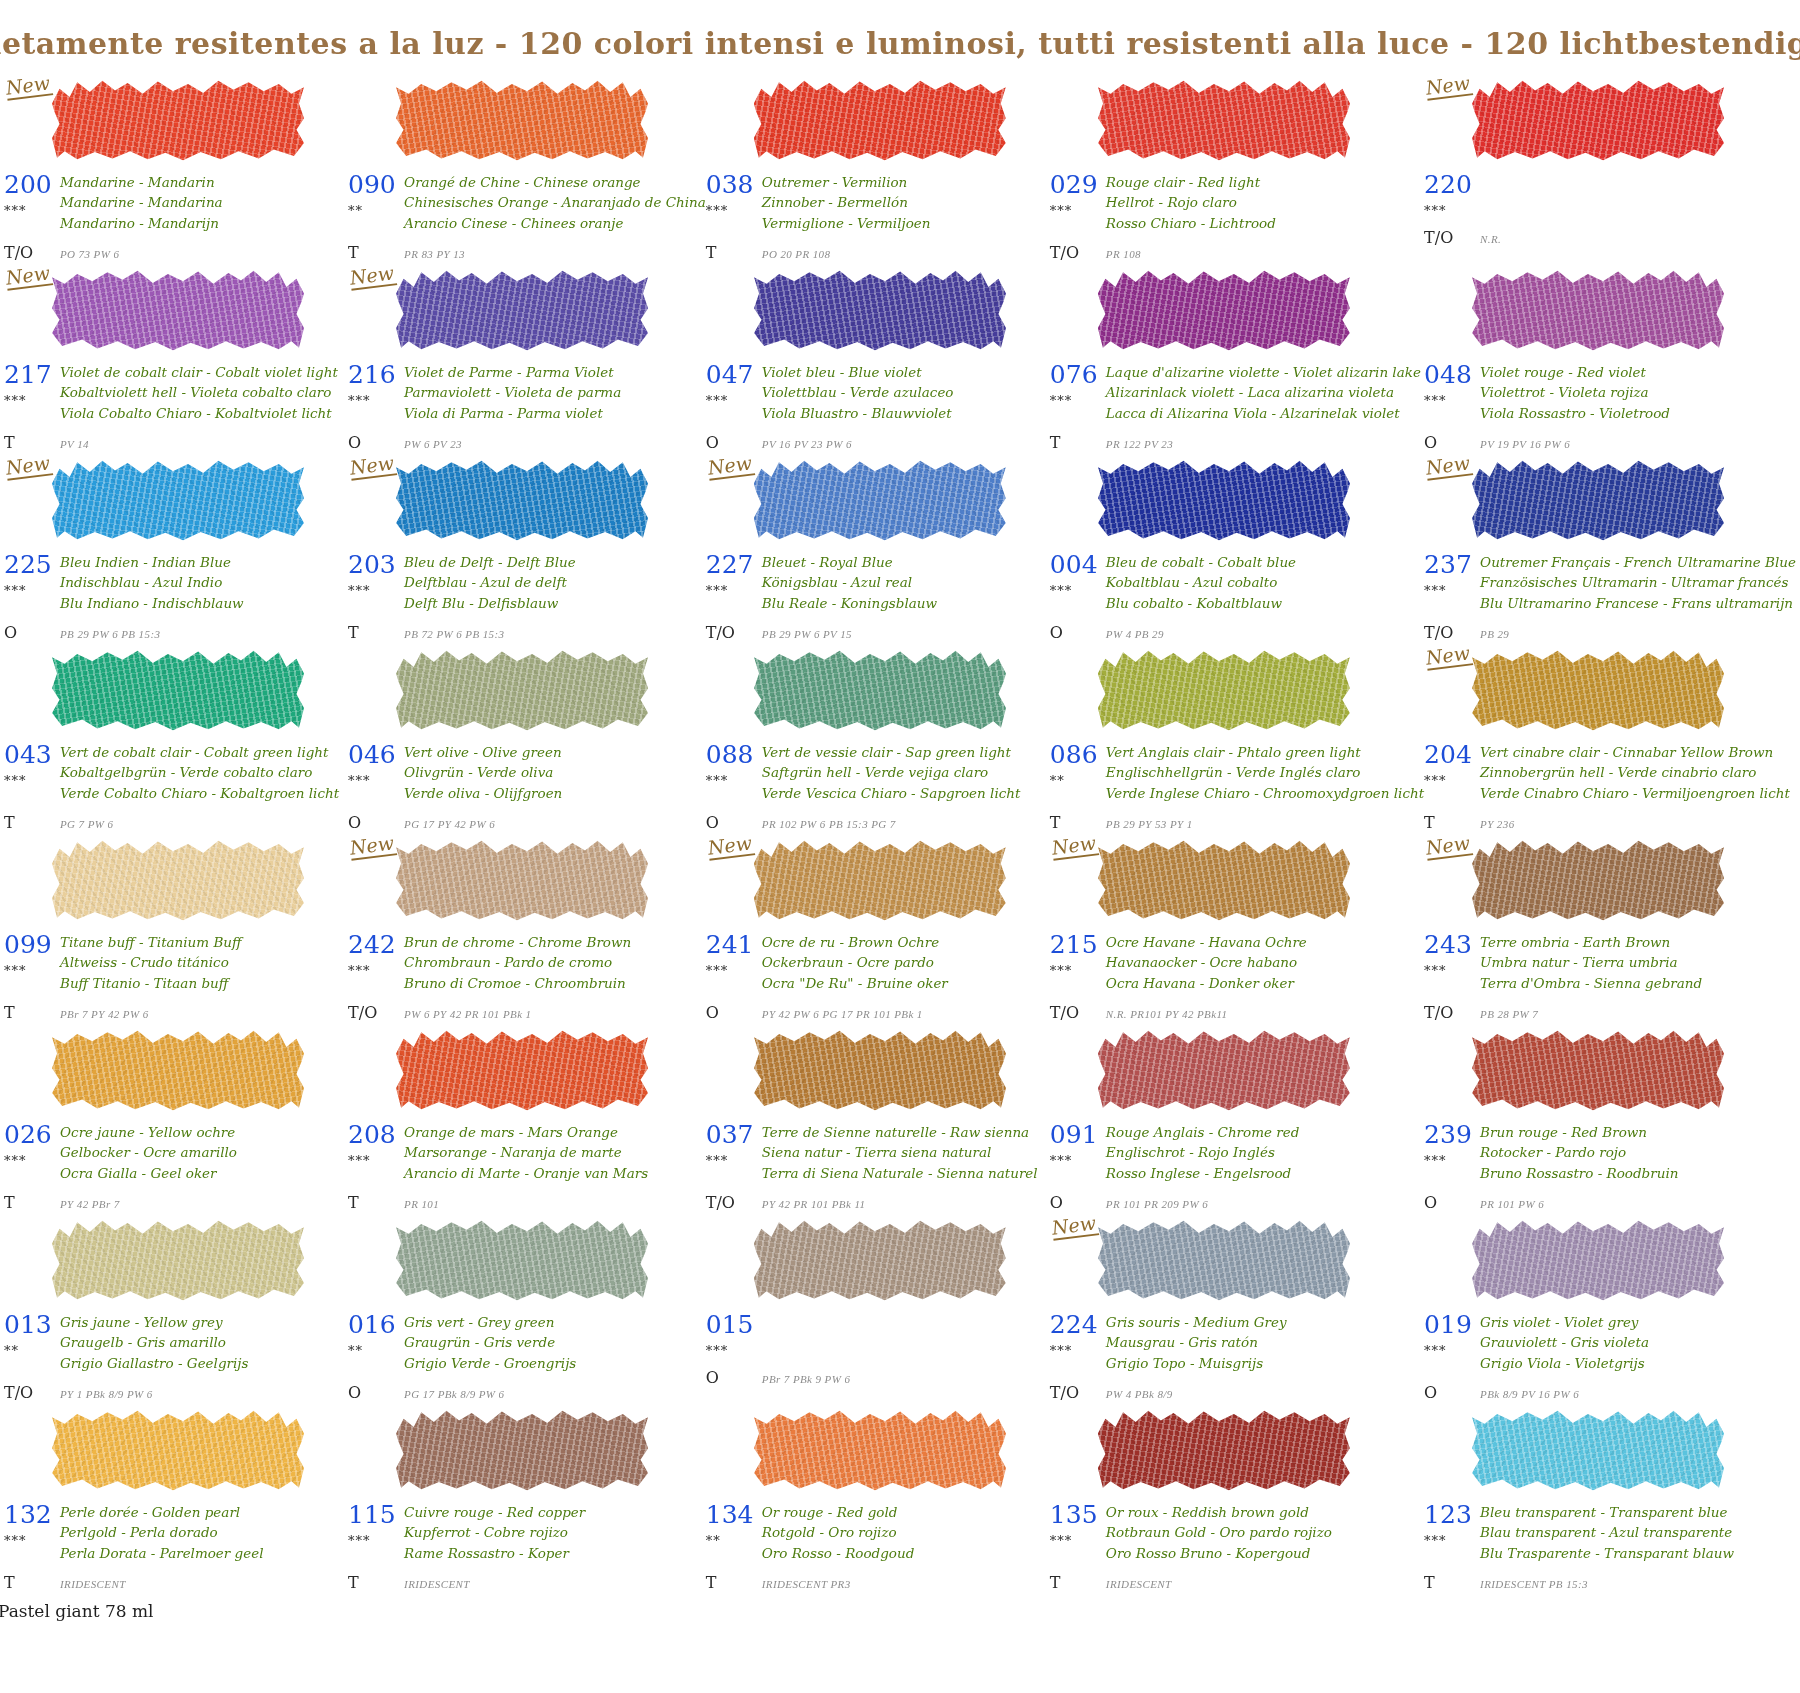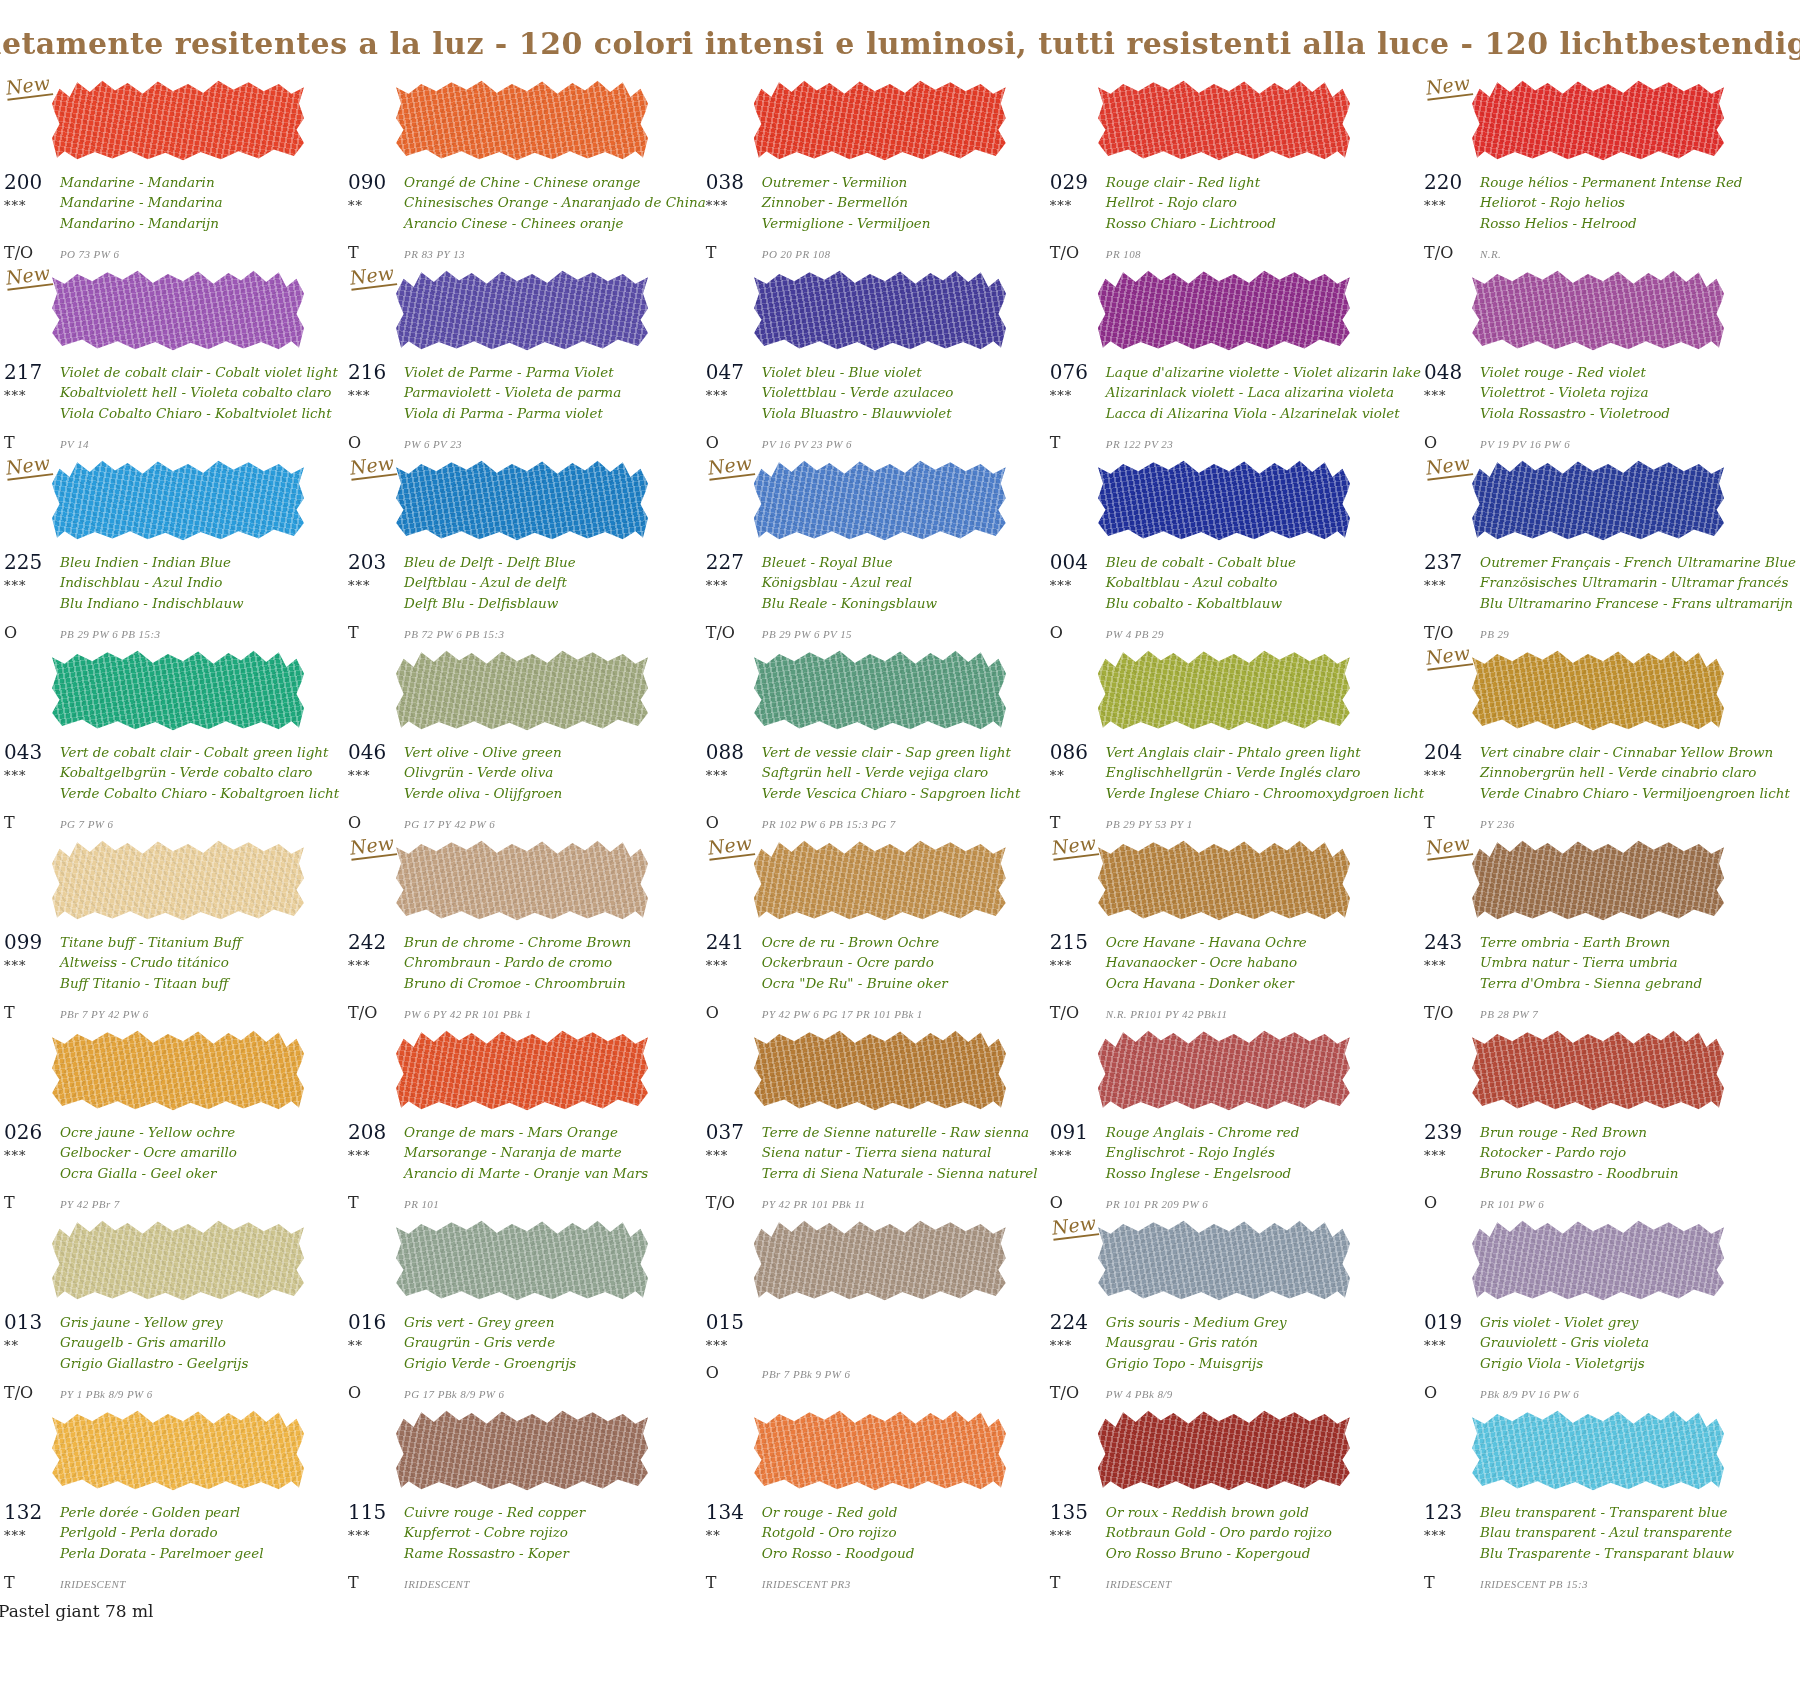--- a/index.html
+++ b/index.html
@@ -73,23 +73,23 @@
   .entry:nth-child(even) .swatch { transform: scaleX(-1); }
   .info {
     display: flex;
     margin-top: 7px;
   }
   .id-col {
     width: 56px;
     flex: 0 0 56px;
   }
   .num {
-    font-size: 20px;
+    font-size: 25px;
     line-height: 1.0;
-    color: #0f172a;
+    color: #1d4ed8;
   }
   .stars {
     font-size: 13px;
     letter-spacing: 1px;
     margin-top: 6px;
     color: #2a2a2a;
   }
   .names {
     font-style: italic;
     font-size: 13.5px;
@@ -216,25 +216,20 @@
       <div class="entry">
     <div class="swatch-area">
       <span class="new-label">New</span>
       <div class="swatch" style="background-color: rgb(223, 47, 44);"></div>
     </div>
     <div class="info">
       <div class="id-col">
         <div class="num">220</div>
         <div class="stars">***</div>
       </div>
-      <div class="names">
-        <div>Rouge hélios - Permanent Intense Red</div>
-        <div>Heliorot - Rojo helios</div>
-        <div>Rosso Helios - Helrood</div>
-      </div>
     </div>
     <div class="codes">
       <div class="opacity">T/O</div>
       <div class="pigments">N.R.</div>
     </div>
   </div>
       <div class="entry">
     <div class="swatch-area">
       <span class="new-label">New</span>
       <div class="swatch" style="background-color: rgb(156, 88, 181);"></div>

